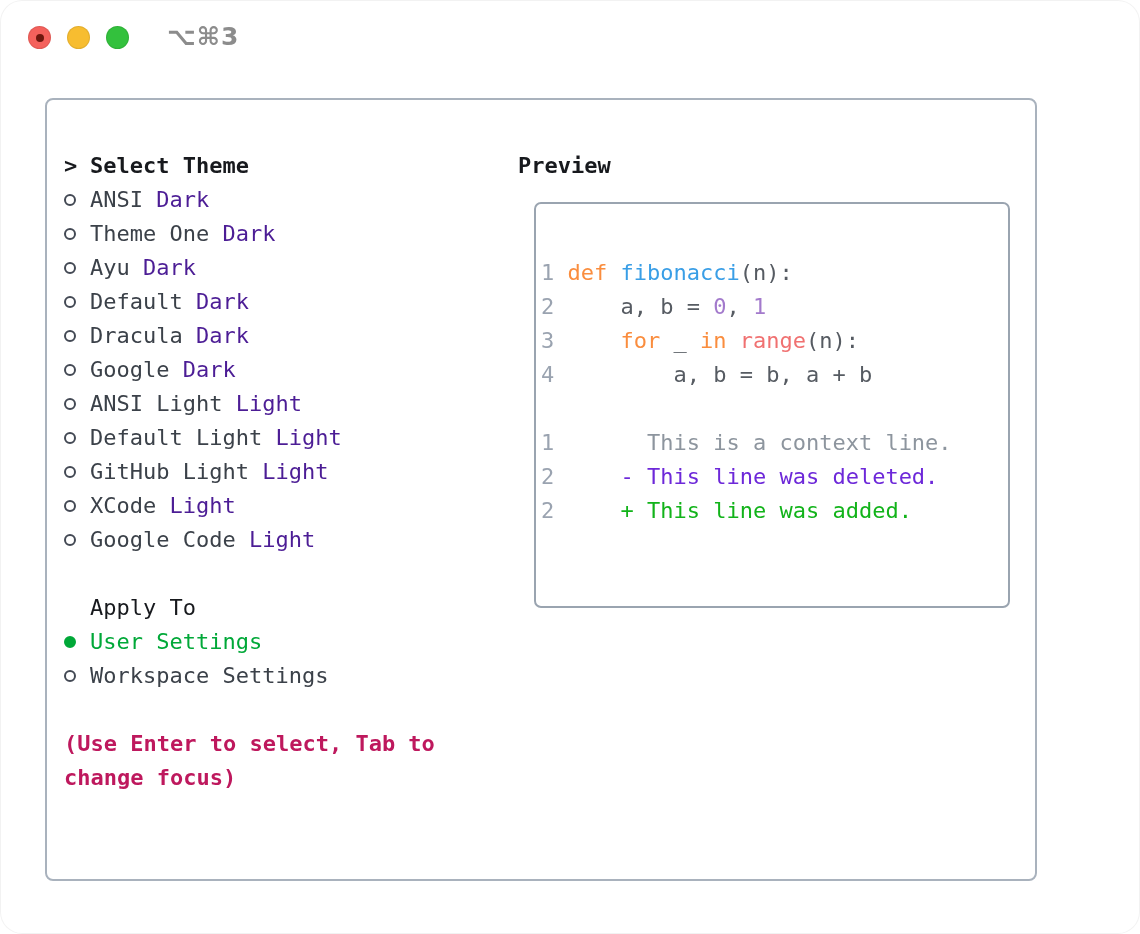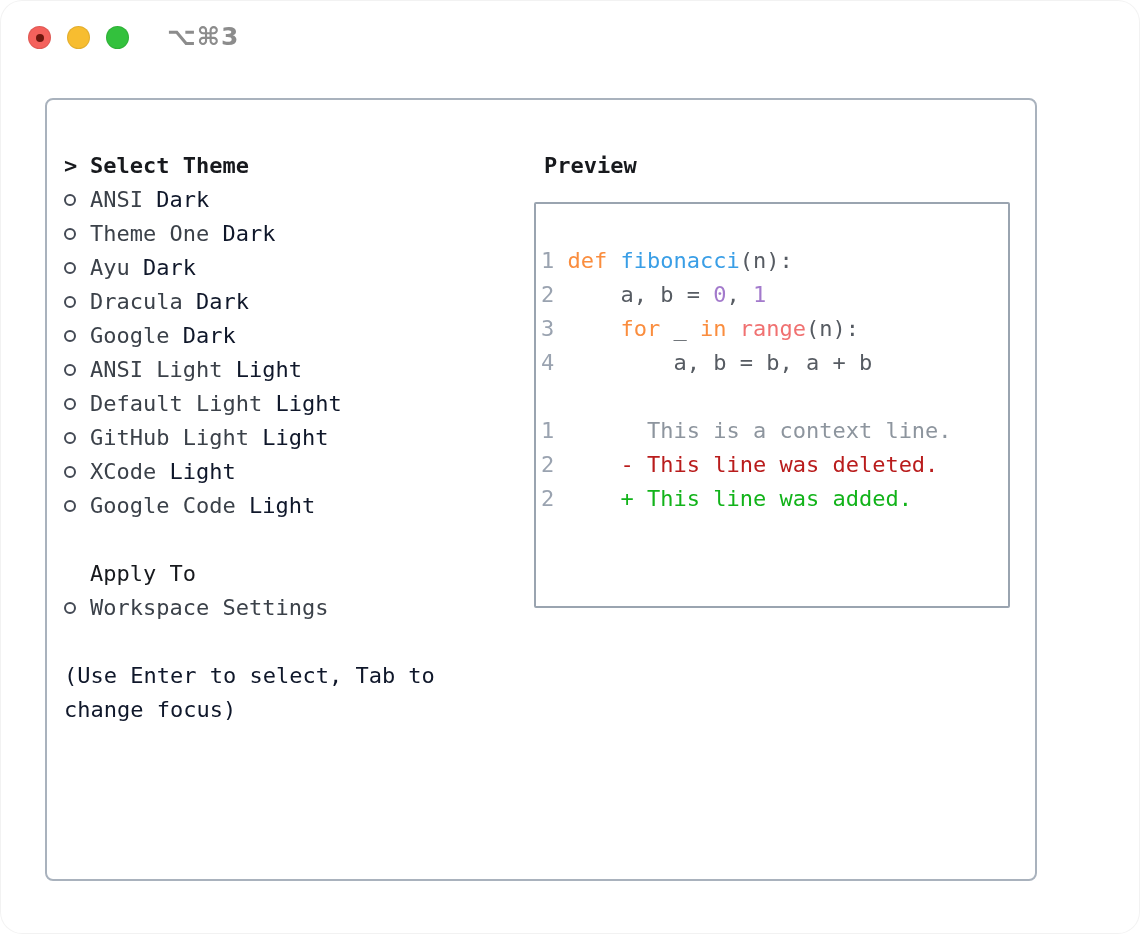--- a/index.html
+++ b/index.html
@@ -28,40 +28,40 @@
     border:2px solid #a9b2bd;border-radius:8px;background:#fff;box-sizing:border-box;margin-left:24px;
   }
   .row{position:relative;height:34px;line-height:34px;font-size:22px;white-space:pre;color:#3b4149;}
   .left-col{position:absolute;left:17px;top:49px;}
   .hdr{color:#17191d;font-weight:bold;}
   .prompt{display:inline-block;width:26px;color:#17191d;font-weight:bold;}
   .pfx{display:inline-block;width:26px;vertical-align:middle;}
   .radio{display:inline-block;width:12px;height:12px;border-radius:50%;border:2px solid #434954;box-sizing:border-box;vertical-align:middle;margin-top:-4px;}
   .sel .radio{border-color:#00a838;background:#00a838;}
   .sel .nm{color:#00a838;}
-  .sfx{color:#0f172a;}
+  .sfx{color:#4c1d95;}
   .indent{margin-left:26px;}
   .spacer{height:34px;}
-  .help{color:#0f172a;}
+  .help{color:#be185d;font-weight:bold;}
   
-  .preview-title{position:absolute;left:497px;top:49px;text-align:center;}
+  .preview-title{position:absolute;left:471px;top:49px;text-align:center;}
   .preview-box{
     position:absolute;left:487px;top:102px;width:476px;height:406px;
-    border:2px solid #9aa4b0;border-radius:2px;background:#fff;box-sizing:border-box;
-    padding:40px 4px 0 5px;overflow:hidden;
+    border:2px solid #9aa4b0;border-radius:7px;background:#fff;box-sizing:border-box;
+    padding:52px 4px 0 5px;overflow:hidden;
   }
   .cl{height:34px;line-height:34px;font-size:22px;white-space:pre;color:#565b62;}
   .ln{color:#9aa3b0;}
   .tok-tx{color:#565b62;}
   .tok-kw{color:#fa8d3e;}
   .tok-fn{color:#399ee6;}
   .tok-cn{color:#a37acc;}
   .tok-call{color:#f07171;}
   .tok-ctx{color:#8d959e;}
-  .tok-del{color:#b91c1c;text-align:center;}
+  .tok-del{color:#6d28d9;text-align:center;}
   .tok-add{color:#12b31a;}
 </style>
 </head>
 <body>
 
 <div class="window">
 
   <div class="titlebar">
     <div class="lights">
       <div class="light red"></div>
@@ -73,34 +73,36 @@
 
   <div class="panel">
 
     <div class="left-col">
       <div class="row"><span class="prompt">&gt;</span><span class="hdr">Select Theme</span></div>
 
       <div id="theme-list">
           <div class="row theme-item"><span class="pfx"><span class="radio"></span></span><span class="nm">ANSI</span><span class="sfx"> Dark</span></div>
           <div class="row theme-item"><span class="pfx"><span class="radio"></span></span><span class="nm">Theme One</span><span class="sfx"> Dark</span></div>
           <div class="row theme-item"><span class="pfx"><span class="radio"></span></span><span class="nm">Ayu</span><span class="sfx"> Dark</span></div>
+          <div class="row theme-item"><span class="pfx"><span class="radio"></span></span><span class="nm">Default</span><span class="sfx"> Dark</span></div>
           <div class="row theme-item"><span class="pfx"><span class="radio"></span></span><span class="nm">Dracula</span><span class="sfx"> Dark</span></div>
           <div class="row theme-item"><span class="pfx"><span class="radio"></span></span><span class="nm">Google</span><span class="sfx"> Dark</span></div>
           <div class="row theme-item"><span class="pfx"><span class="radio"></span></span><span class="nm">ANSI Light</span><span class="sfx"> Light</span></div>
           <div class="row theme-item"><span class="pfx"><span class="radio"></span></span><span class="nm">Default Light</span><span class="sfx"> Light</span></div>
           <div class="row theme-item"><span class="pfx"><span class="radio"></span></span><span class="nm">GitHub Light</span><span class="sfx"> Light</span></div>
           <div class="row theme-item"><span class="pfx"><span class="radio"></span></span><span class="nm">XCode</span><span class="sfx"> Light</span></div>
           <div class="row theme-item"><span class="pfx"><span class="radio"></span></span><span class="nm">Google Code</span><span class="sfx"> Light</span></div>
         </div>
 
       <div class="spacer"></div>
 
       <div class="row indent hdr" style="font-weight:normal;color:#17191d;">Apply To</div>
 
       <div id="apply-list">
+          <div class="row apply-item sel"><span class="pfx"><span class="radio"></span></span><span class="nm">User Settings</span></div>
           <div class="row apply-item"><span class="pfx"><span class="radio"></span></span><span class="nm">Workspace Settings</span></div>
         </div>
 
       <div class="spacer"></div>
 
       <div class="row help">(Use Enter to select, Tab to</div>
       <div class="row help">change focus)</div>
     </div>
 
     <div class="row preview-title hdr">Preview</div>

